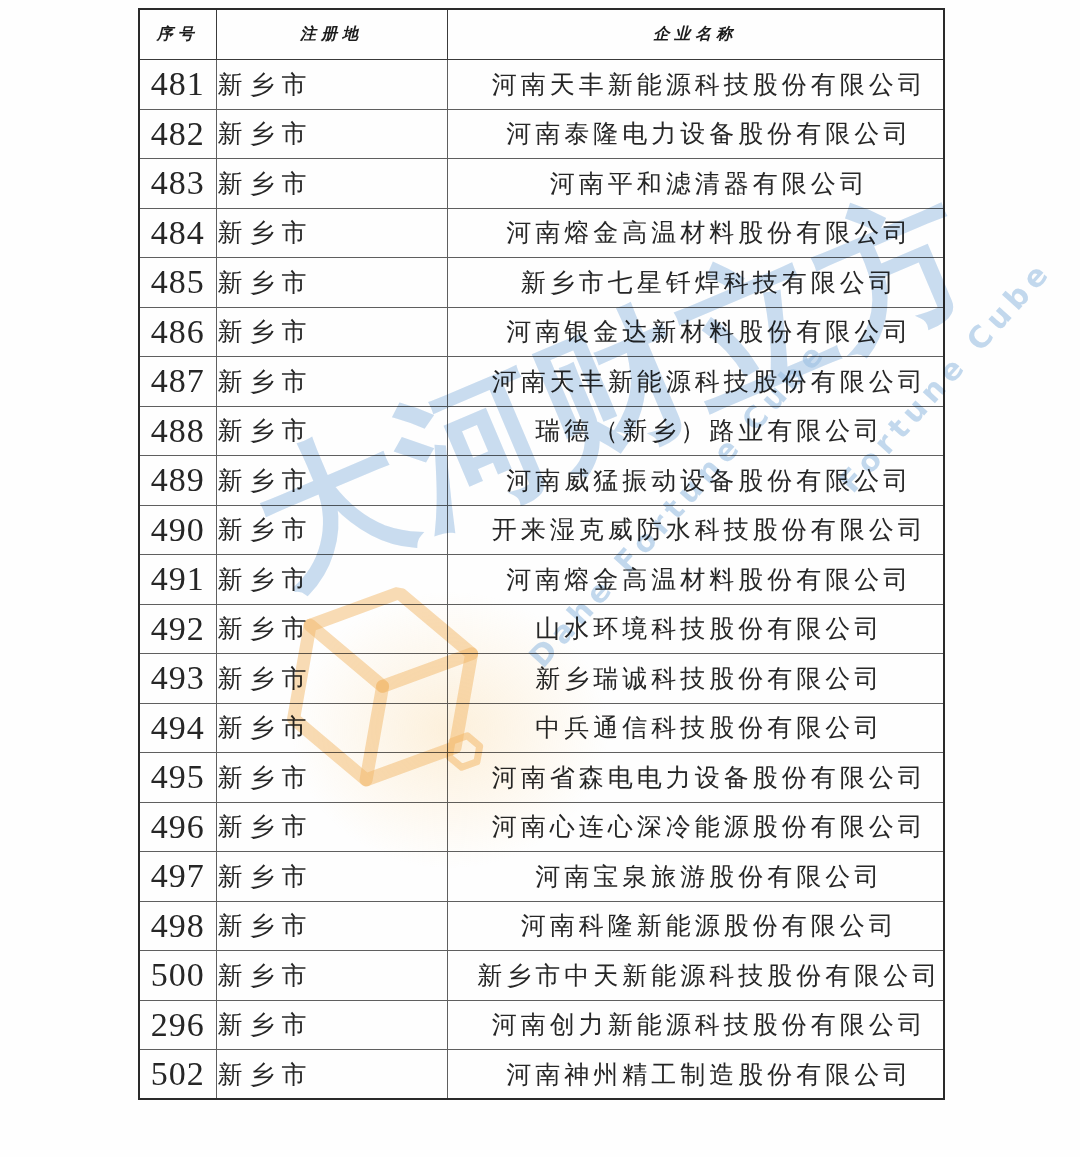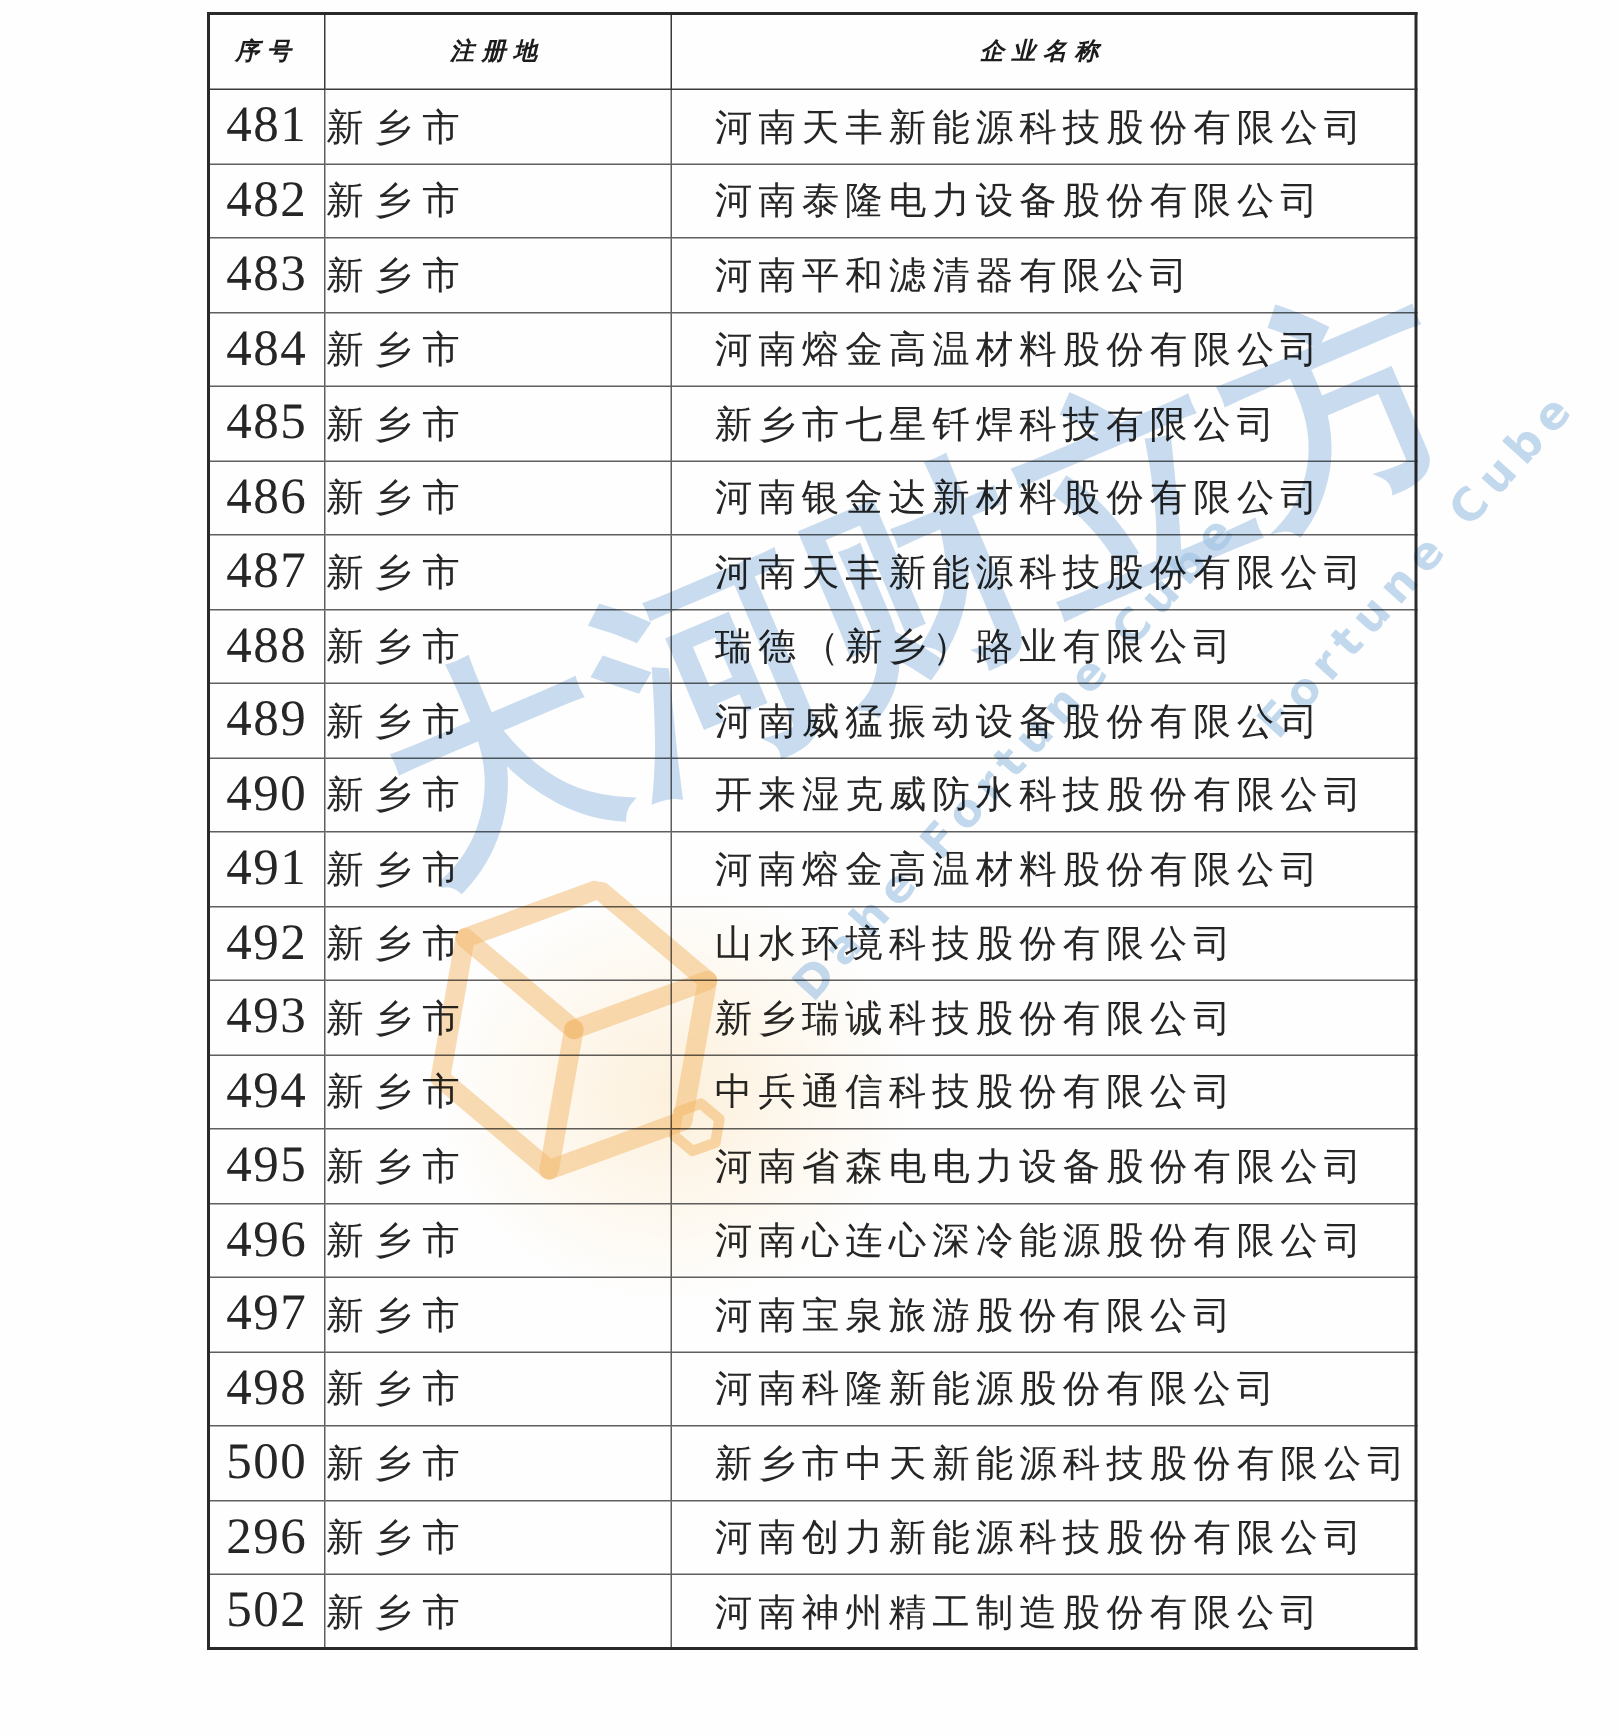--- a/index.html
+++ b/index.html
@@ -56,21 +56,21 @@
   td.c-no {
     text-align: center;
     font-size: 34px;
     letter-spacing: 1px;
   }
   td.c-city {
     text-align: left;
     letter-spacing: 7px;
   }
   td.c-company {
-    text-align: left;
+    text-align: center;
     padding-left: 29px;
     letter-spacing: 4px;
   }
 
   
   .watermark {
     position: absolute;
     inset: 0;
     pointer-events: none;
     mix-blend-mode: multiply;

